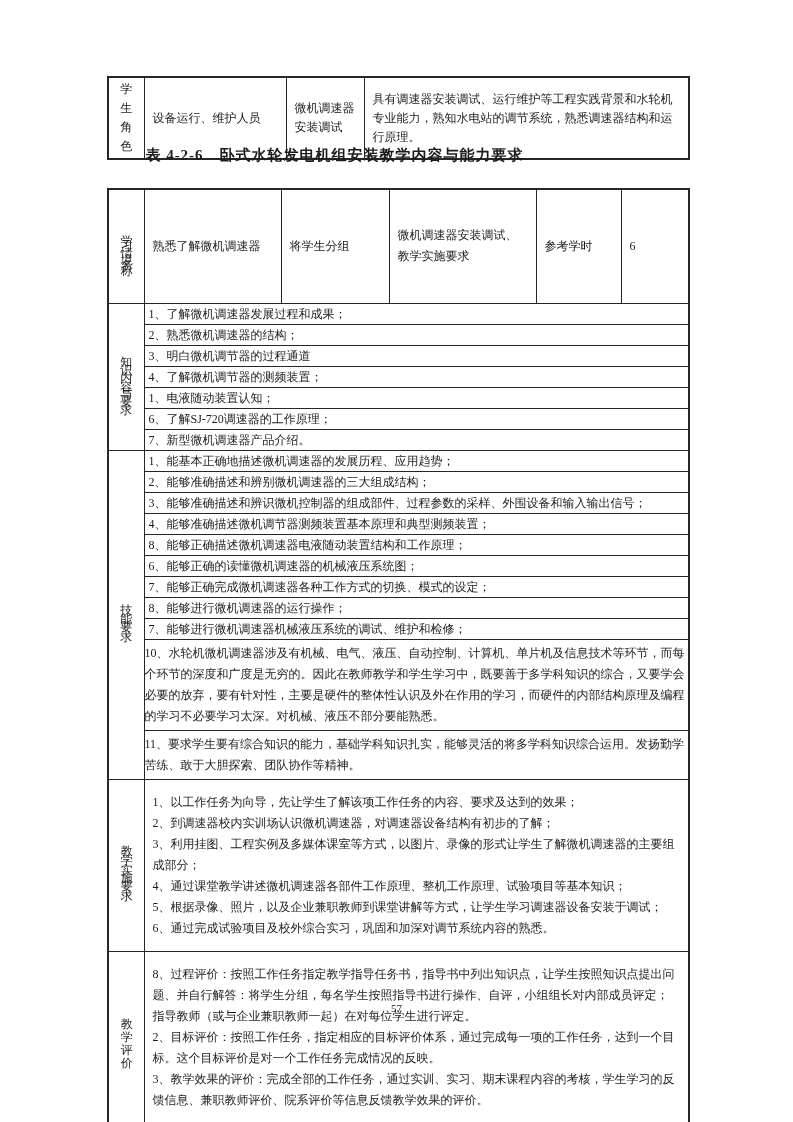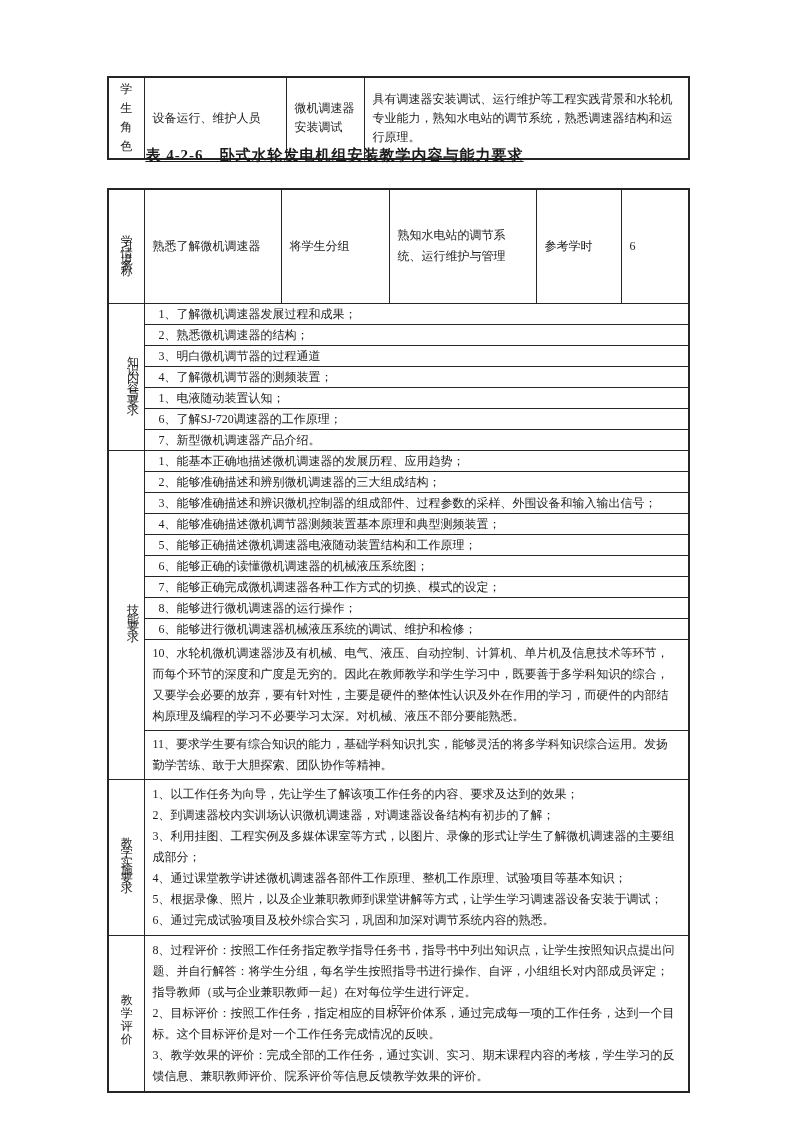--- a/index.html
+++ b/index.html
@@ -37,39 +37,38 @@
   
   .table-title {
     position: absolute;
     top: 146px;
     left: 0;
     width: 669px;
     text-align: center;
     font-size: 15px;
     font-weight: bold;
     letter-spacing: 1px;
-    text-decoration: underline;
   }
   
   .main-table { top: 188px; }
   tr.r1 { height: 114px; }
   tr.sub { height: 21px; }
-  tr.sub td { padding: 0 14px; line-height: 20px; }
+  tr.sub td { padding: 0 4px; line-height: 20px; }
   td.label-cell { text-align: center; padding: 2px 1px; }
   .vtext {
     writing-mode: vertical-lr;
     text-orientation: upright;
     display: inline-block;
     letter-spacing: 9px;
   }
   .vtext.sp6 { letter-spacing: 6px; }
   .vtext.sp8 { letter-spacing: 8px; }
   .vtext.sp13 { letter-spacing: 13px; }
-  td.list-cell { padding: 4px 8px; }
-  td.multi-cell { padding: 3px 8px; }
+  td.list-cell { padding: 12px 8px; }
+  td.multi-cell { padding: 3px 0; }
   .page-number {
     position: absolute;
     top: 1002px;
     left: 0;
     width: 793px;
     text-align: center;
     font-size: 11px;
   }
 </style>
 </head>
@@ -103,21 +102,21 @@
         <col style="width:108px">
         <col style="width:147px">
         <col style="width:85px">
         <col style="width:68px">
     </colgroup>
     <tbody>
       <tr class="r1">
         <td class="label-cell"><span class="vtext sp6">学习情境名称</span></td>
         <td>熟悉了解微机调速器</td>
         <td>将学生分组</td>
-        <td>熟知水电站的调节系统、运行维护与管理</td>
+        <td>微机调速器安装调试、教学实施要求</td>
         <td>参考学时</td>
         <td>6</td>
       </tr>
 
       <tr class="sub">
         <td class="label-cell" rowspan="7"><span class="vtext sp8">知识内容与要求</span></td>
         <td colspan="5">1、了解微机调速器发展过程和成果；</td>
       </tr>
       <tr class="sub">
           <td colspan="5">2、熟悉微机调速器的结构；</td>
@@ -145,33 +144,33 @@
       <tr class="sub">
           <td colspan="5">2、能够准确描述和辨别微机调速器的三大组成结构；</td>
         </tr>
       <tr class="sub">
           <td colspan="5">3、能够准确描述和辨识微机控制器的组成部件、过程参数的采样、外围设备和输入输出信号；</td>
         </tr>
       <tr class="sub">
           <td colspan="5">4、能够准确描述微机调节器测频装置基本原理和典型测频装置；</td>
         </tr>
       <tr class="sub">
-          <td colspan="5">5、能够正确描述微机调速器电液随动装置结构和工作原理；</td>
+          <td colspan="5">8、能够正确描述微机调速器电液随动装置结构和工作原理；</td>
         </tr>
       <tr class="sub">
           <td colspan="5">6、能够正确的读懂微机调速器的机械液压系统图；</td>
         </tr>
       <tr class="sub">
           <td colspan="5">7、能够正确完成微机调速器各种工作方式的切换、模式的设定；</td>
         </tr>
       <tr class="sub">
           <td colspan="5">8、能够进行微机调速器的运行操作；</td>
         </tr>
       <tr class="sub">
-          <td colspan="5">6、能够进行微机调速器机械液压系统的调试、维护和检修；</td>
+          <td colspan="5">7、能够进行微机调速器机械液压系统的调试、维护和检修；</td>
         </tr>
       <tr>
           <td colspan="5" class="multi-cell">10、水轮机微机调速器涉及有机械、电气、液压、自动控制、计算机、单片机及信息技术等环节，而每个环节的深度和广度是无穷的。因此在教师教学和学生学习中，既要善于多学科知识的综合，又要学会必要的放弃，要有针对性，主要是硬件的整体性认识及外在作用的学习，而硬件的内部结构原理及编程的学习不必要学习太深。对机械、液压不部分要能熟悉。</td>
         </tr>
       <tr>
           <td colspan="5" class="multi-cell">11、要求学生要有综合知识的能力，基础学科知识扎实，能够灵活的将多学科知识综合运用。发扬勤学苦练、敢于大胆探索、团队协作等精神。</td>
         </tr>
 
       <tr>
         <td class="label-cell"><span class="vtext">教学实施要求</span></td>

